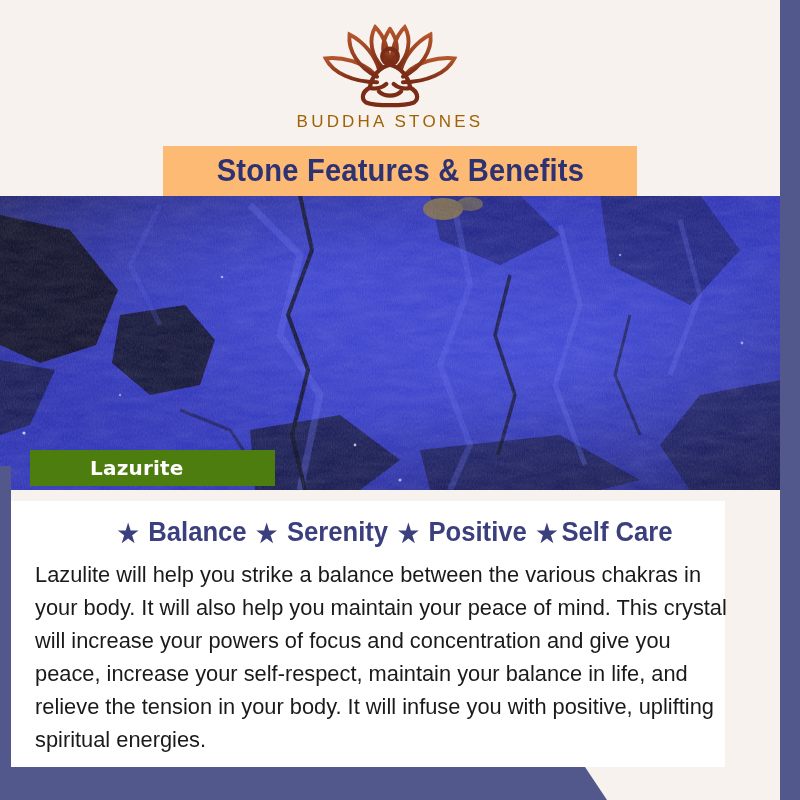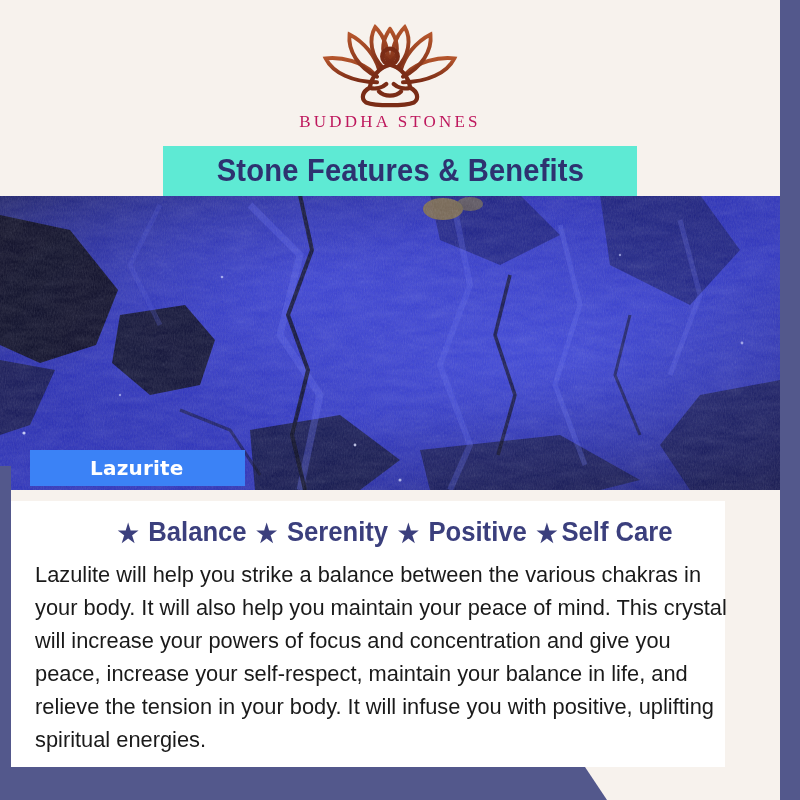--- a/index.html
+++ b/index.html
@@ -80,35 +80,35 @@
     text-align: center;
   }
   .logo-mark {
     width: 190px;
     height: 92px;
     margin: 0 auto;
     display: block;
   }
   .logo-text {
     margin-top: 4px;
-    font-family: Liberation Serif, serif;
+    font-family: Liberation Sans, sans-serif;
     font-size: 17px;
     letter-spacing: 3.2px;
-    color: #be185d;
+    color: #a16207;
     text-align: center;
   }
 
   
   .title-banner {
     position: absolute;
     left: 163px;
     top: 146px;
     width: 474px;
     height: 50px;
-    background: #5eead4;
+    background: #fdba74;
     display: flex;
     align-items: center;
     justify-content: center;
     z-index: 4;
   }
   .title-text {
     font-family: "Liberation Sans Narrow", "Liberation Sans", sans-serif;
     font-weight: bold;
     font-size: 31px;
     color: #2e3270;
@@ -128,23 +128,23 @@
     z-index: 1;
     background: #1d1f6b;
   }
   .stone-photo svg { display: block; }
 
   
   .stone-chip {
     position: absolute;
     left: 30px;
     top: 450px;
-    width: 215px;
+    width: 245px;
     height: 36px;
-    background: #3b82f6;
+    background: #4d7c0f;
     display: flex;
     align-items: center;
     z-index: 5;
   }
   .stone-chip .chip-label {
     color: #ffffff;
     font-size: 20px;
     font-weight: bold;
     padding-left: 60px;
     letter-spacing: 0.2px;

